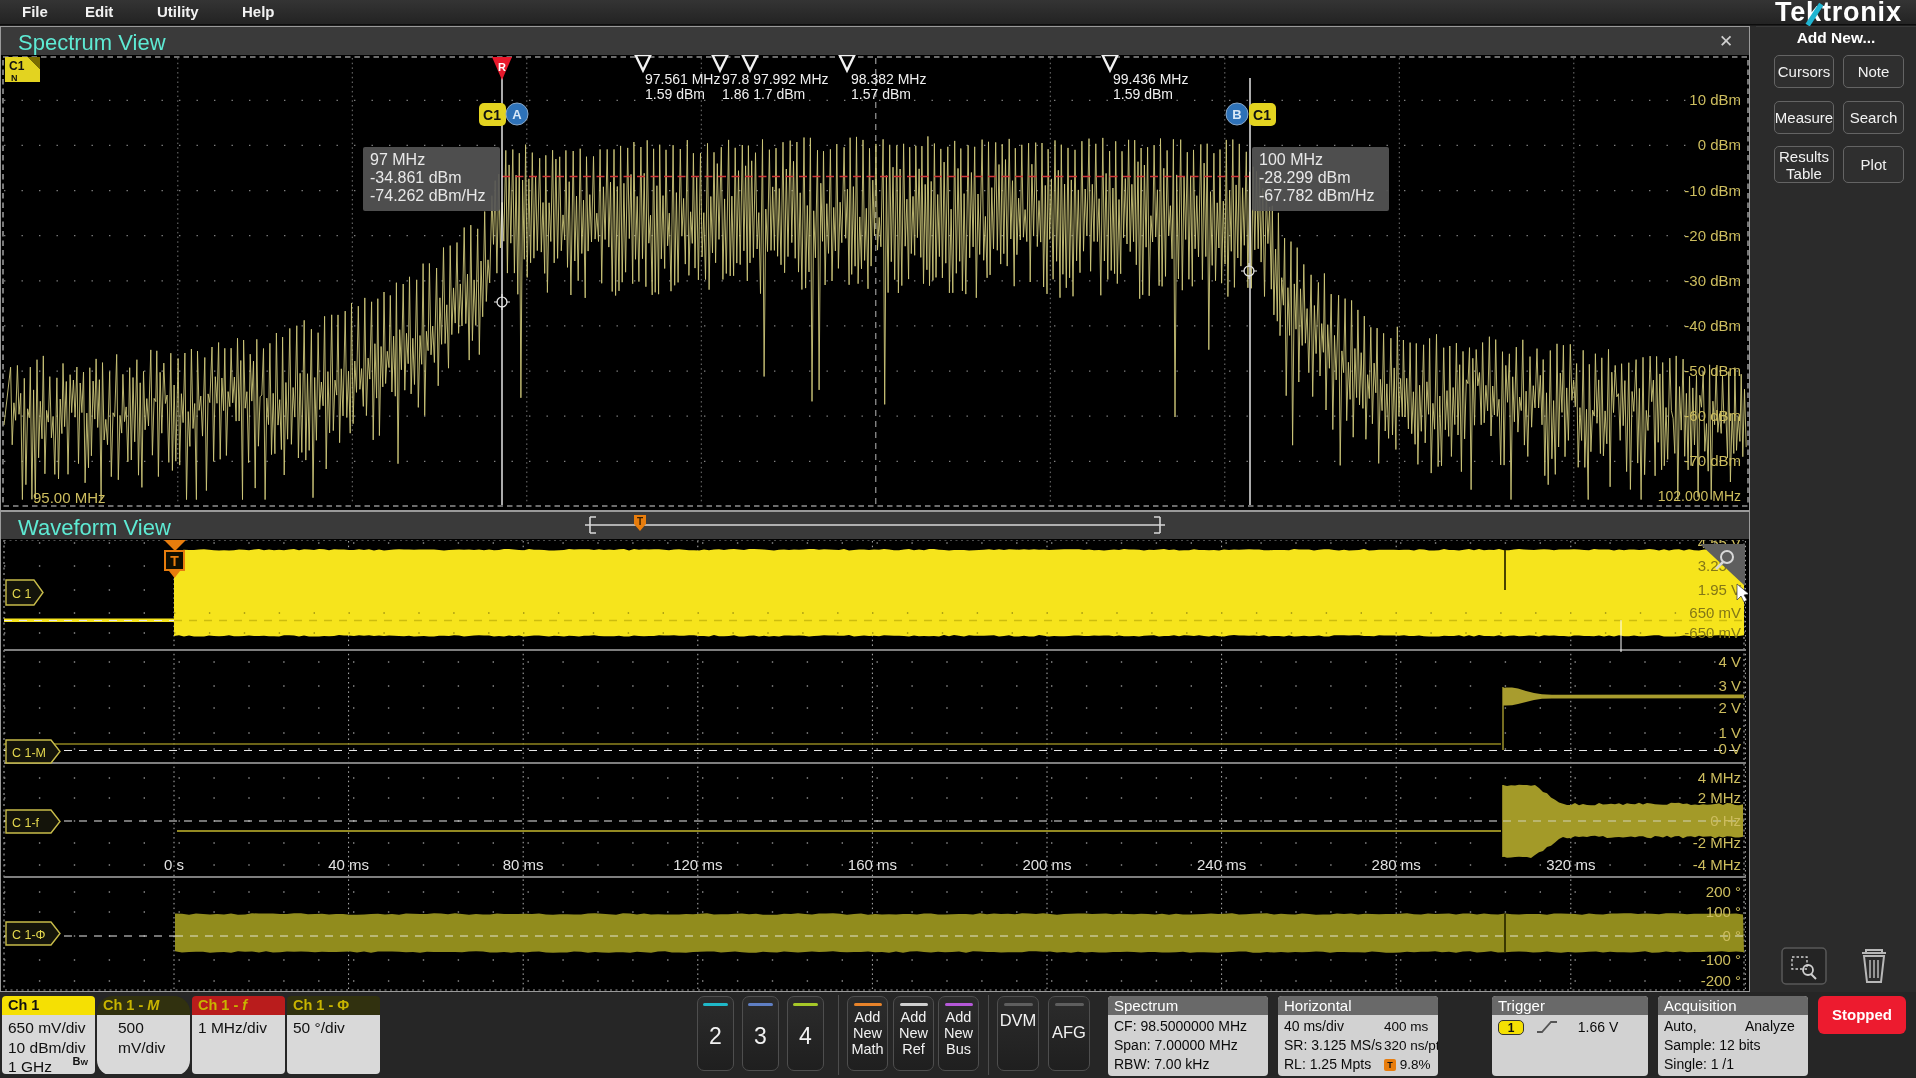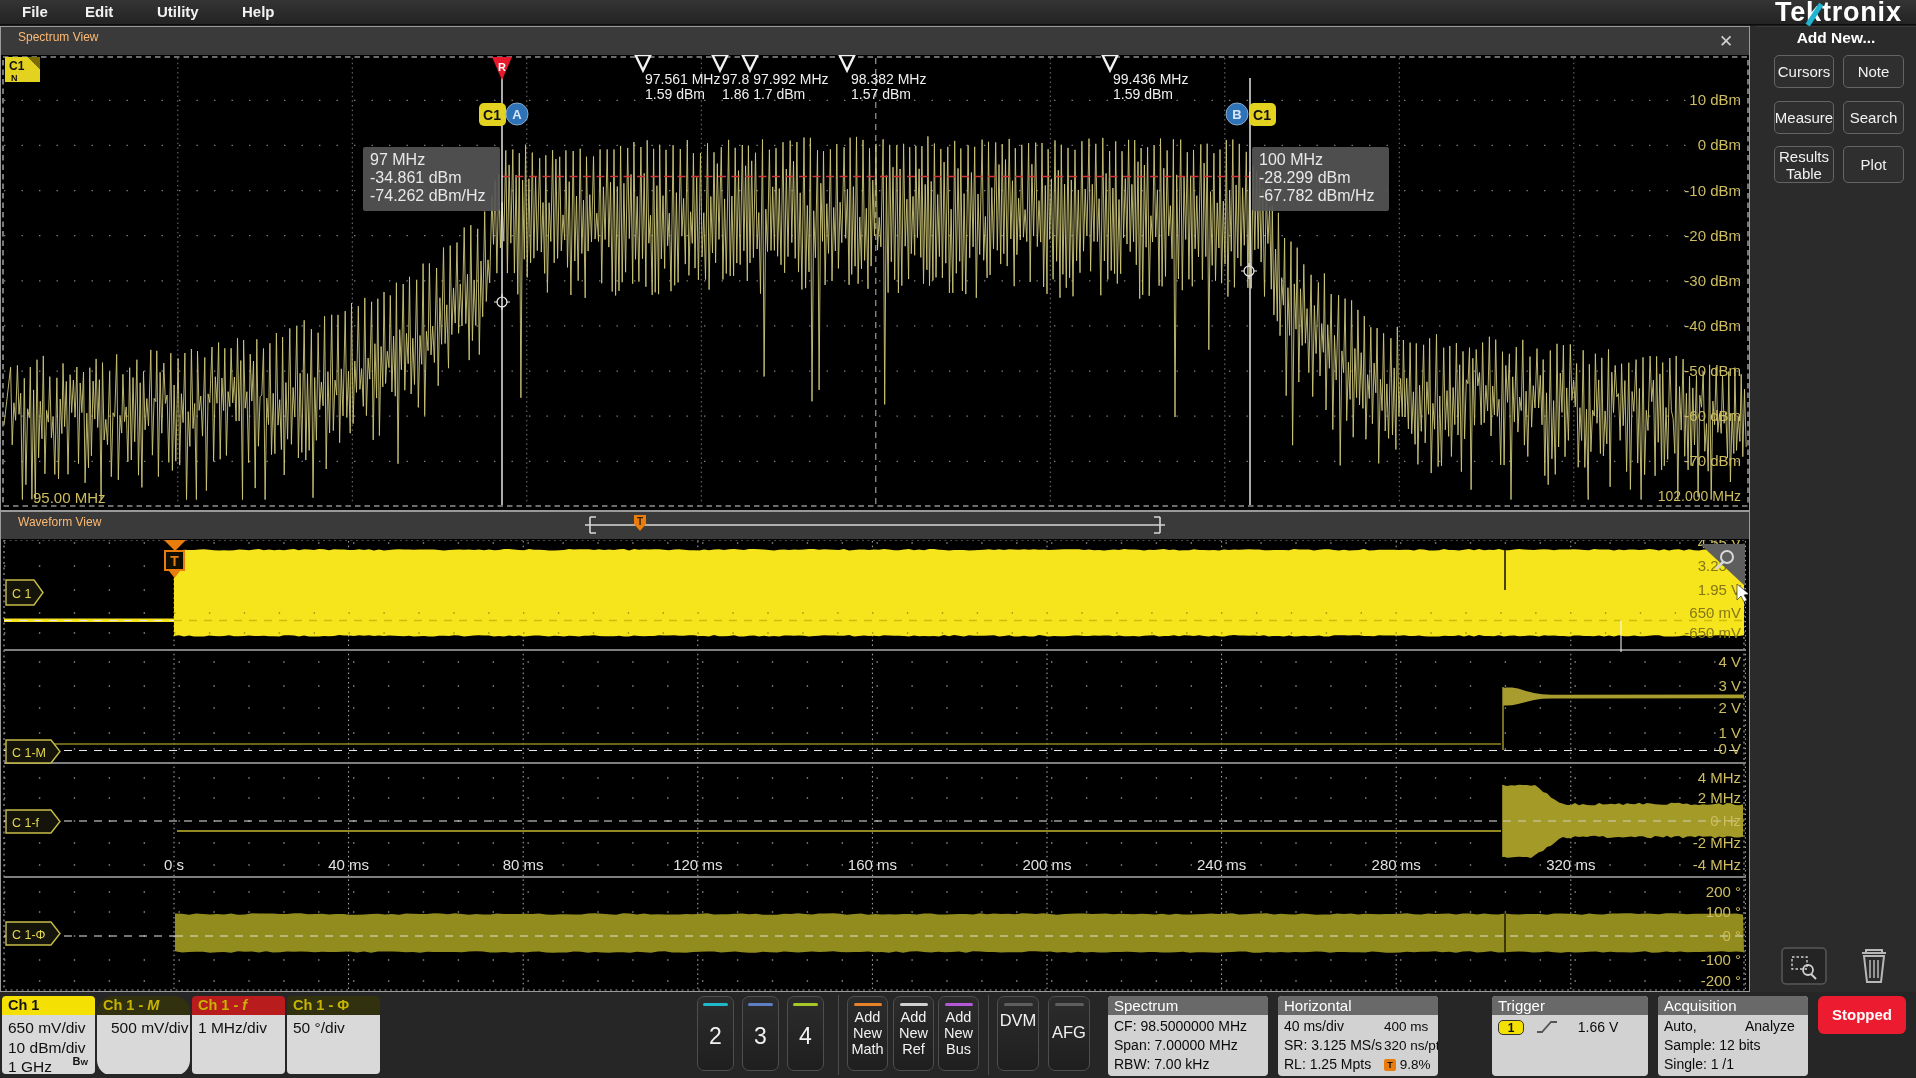--- a/index.html
+++ b/index.html
@@ -1,17 +1,17 @@
 <!DOCTYPE html>
 <html><head><meta charset="utf-8"><style>
 *{margin:0;padding:0;box-sizing:border-box}
 html,body{width:1916px;height:1078px;background:#1c1c1c;overflow:hidden;
 font-family:"Liberation Sans",sans-serif;-webkit-font-smoothing:antialiased}
 .abs{position:absolute}
-.panelhdr{position:absolute;background:#3a3a3a;color:#fdba74;font-size:12px}
+.panelhdr{position:absolute;background:#3a3a3a;color:#5eead4;font-size:22px}
 .btn{position:absolute;background:#2f2f2f;border:1px solid #646464;border-radius:5px;
 color:#f2f2f2;font-size:15px;display:flex;align-items:center;justify-content:center;text-align:center;line-height:17px}
 .bbtn{position:absolute;background:linear-gradient(#2c2c2c,#1f1f1f);border:1.5px solid #4e4e4e;border-radius:7px;color:#f2f2f2;text-align:center}
 .cbar{position:absolute;height:3px;border-radius:2px}
 .ipanel{position:absolute;border-radius:4px;overflow:hidden;background:#d2d2d2}
 .ipanel .hd{background:#696969;color:#fff;font-size:15px;padding:1px 0 1px 6px;height:19px}
 .ipanel .bd{color:#0a0a0a;font-size:14px;padding:2px 0 0 6px;line-height:19.2px;position:relative}
 </style></head><body>
 
 <div class="abs" style="left:0;top:0;width:1916px;height:25px;background:linear-gradient(#343434,#232323);border-bottom:1px solid #0c0c0c"></div>
@@ -238,21 +238,21 @@
 
 <div class="abs" style="left:0;top:992px;width:1916px;height:86px;background:#262626"></div>
 
 <div class="abs" style="left:2px;top:996px;width:93px;height:78px;border-radius:4px;overflow:hidden">
 <div style="background:#f5e003;color:#111;font-size:14.5px;font-weight:bold;height:19px;padding:1px 0 0 6px">Ch 1</div>
 <div style="background:#d9d9d9;color:#111;font-size:15.5px;height:59px;padding:3px 0 0 6px;line-height:19.5px;position:relative">650 mV/div<br>10 dBm/div<br>1 GHz<span style="position:absolute;right:7px;bottom:2px;font-size:11px;font-weight:bold">B<span style="font-size:8px">W</span></span></div>
 </div>
 
 <div class="abs" style="left:97px;top:996px;width:93px;height:80px;border-radius:16px;overflow:hidden">
 <div style="background:#31310f;color:#c8b400;font-size:14.5px;font-weight:bold;height:19px;padding:1px 0 0 6px">Ch 1 - <i>M</i></div>
-<div style="background:#d9d9d9;color:#111;font-size:15.5px;height:59px;padding:3px 0 0 14px;line-height:19.5px;position:relative">500 mV/div</div>
+<div style="background:#d9d9d9;color:#111;font-size:15.5px;height:59px;padding:3px 0 0 21px;line-height:19.5px;position:relative">500 mV/div</div>
 </div>
 
 <div class="abs" style="left:192px;top:996px;width:93px;height:78px;border-radius:4px;overflow:hidden">
 <div style="background:#b91c1c;color:#c8b400;font-size:14.5px;font-weight:bold;height:19px;padding:1px 0 0 6px">Ch 1 - <i>f</i></div>
 <div style="background:#d9d9d9;color:#111;font-size:15.5px;height:59px;padding:3px 4px 0 6px;line-height:19.5px;position:relative">1 MHz/div</div>
 </div>
 
 <div class="abs" style="left:287px;top:996px;width:93px;height:78px;border-radius:4px;overflow:hidden">
 <div style="background:#31310f;color:#c8b400;font-size:14.5px;font-weight:bold;height:19px;padding:1px 0 17px 6px">Ch 1 - Φ</div>
 <div style="background:#d9d9d9;color:#111;font-size:15.5px;height:59px;padding:3px 0 0 6px;line-height:19.5px;position:relative">50 °/div</div>

